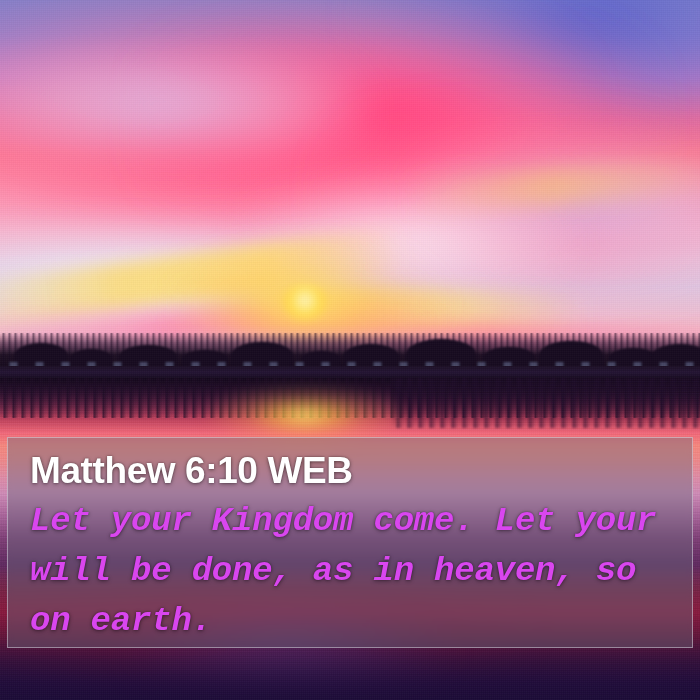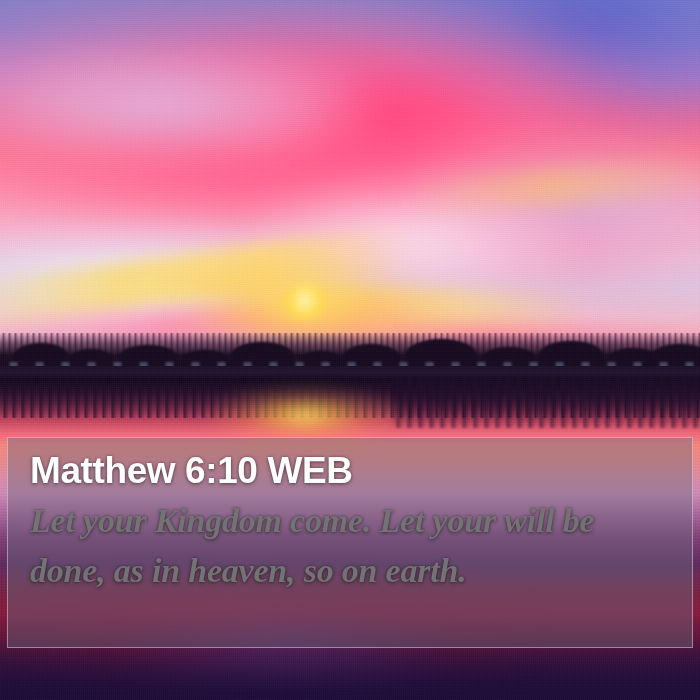--- a/index.html
+++ b/index.html
@@ -301,22 +301,22 @@
     color:#ffffff;
     font-family:"Liberation Sans", sans-serif;
     font-weight:bold;
     font-size:37px;
     line-height:46px;
     letter-spacing:-0.4px;
     text-shadow:0 1px 4px rgba(0,0,0,0.45), 0 0 2px rgba(0,0,0,0.35);
     white-space:nowrap;
   }
   .verse-body{
-    color:#737373;
-    font-family:Liberation Serif, serif;
+    color:#d946ef;
+    font-family:Liberation Mono, monospace;
     font-weight:bold;
     font-style:italic;
     font-size:34px;
     line-height:50px;
     letter-spacing:-0.2px;
     text-shadow:0 1px 4px rgba(0,0,0,0.45), 0 0 2px rgba(0,0,0,0.35);
     margin-top:2px;
   }
 </style>
 </head>

